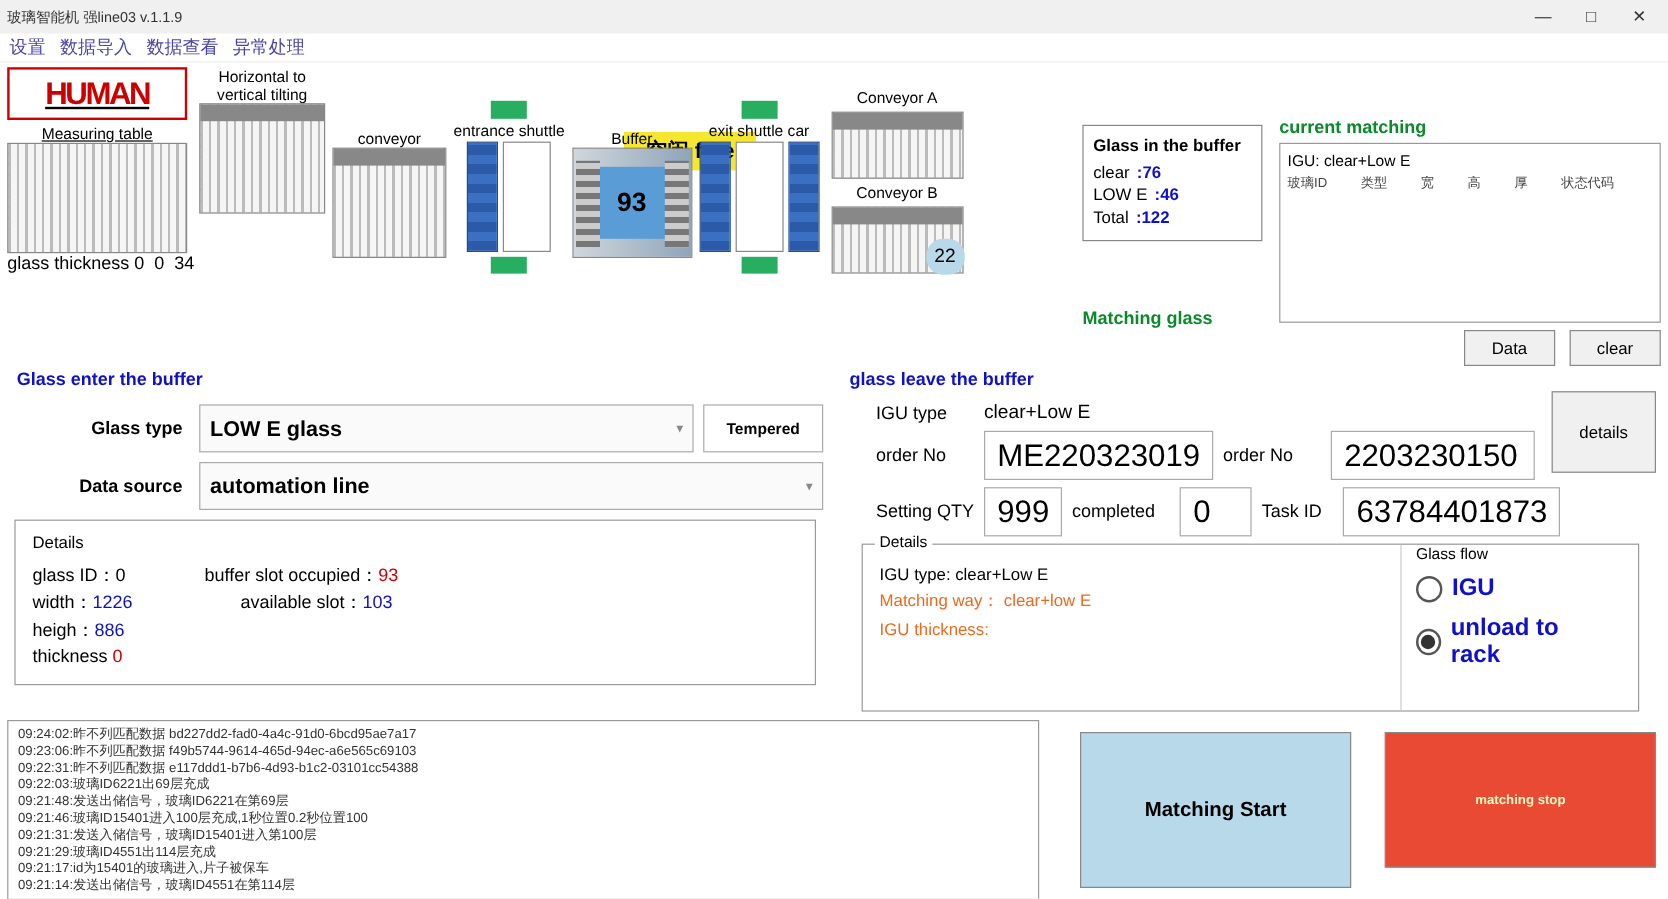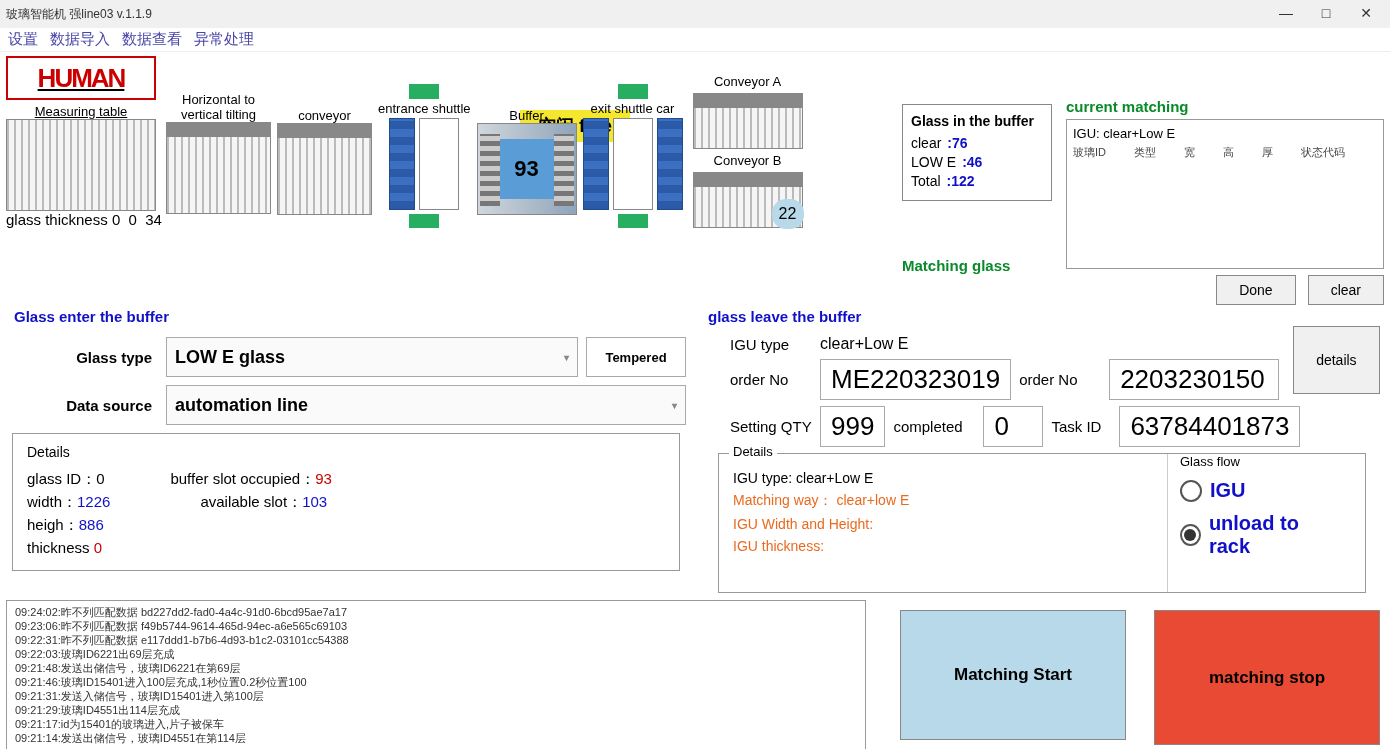--- a/index.html
+++ b/index.html
@@ -55,21 +55,21 @@
 .rp-details { border: 1px solid #999; margin: 6px 18px 6px 18px; padding: 10px 14px; position: relative; height: 140px; }
 .rp-details .or { color: #e96a1f; font-size: 14px; margin: 6px 0; }
 .glass-flow { position: absolute; right: 28px; top: 0px; width: 170px; border-left: 1px solid #ccc; padding-left: 12px; height: 100%; }
 .gf-title { font-size: 13px; margin-bottom: 6px; }
 .radio-row { display: flex; align-items: center; gap: 8px; font-size: 20px; font-weight: bold; color: #1010c8; margin: 10px 0; }
 .radio-row .ring { width: 22px; height: 22px; border: 2px solid #555; border-radius: 50%; display: flex; align-items: center; justify-content: center; }
 .radio-row .dot { width: 12px; height: 12px; background: #333; border-radius: 50%; }
 .log-box { position: absolute; left: 6px; top: 548px; width: 860px; height: 150px; border: 1px solid #999; overflow: hidden; padding: 4px 8px; font-size: 11px; color: #333; line-height: 14px; }
 .action-area { position: absolute; left: 900px; top: 558px; width: 480px; display: flex; gap: 28px; }
 .act-start { flex: 1; background: #b7d9ea; border: 1px solid #888; height: 130px; display: flex; align-items: center; justify-content: center; font-weight: bold; font-size: 17px; }
-.act-stop { flex: 1; background: #e84a33; border: 1px solid #888; height: 135px; display: flex; align-items: center; justify-content: center; font-weight: bold; font-size: 17px; color: #000000; }
+.act-stop { flex: 1; background: #e84a33; border: 1px solid #888; height: 113px; display: flex; align-items: center; justify-content: center; font-weight: bold; font-size: 11px; color: #fef9c3; }
 .bottom-bar { position: absolute; left: 0; bottom: 0; font-size: 15px; padding: 4px 6px; }
 .conv-stack { display: flex; flex-direction: column; gap: 4px; }
 .val22 { position: absolute; right: -2px; bottom: -2px; background: #b7d9ea; width: 32px; height: 30px; display: flex; align-items: center; justify-content: center; font-size: 16px; border-radius: 14px; }
 </style>
 </head>
 <body>
 
 <div class="titlebar">
   <span>玻璃智能机 强line03 v.1.1.9</span>
   <div class="win-controls">
@@ -90,21 +90,21 @@
 
   <div class="status-chip">空闲  free</div>
 
   <div class="top-viz">
     <div style="display:flex;flex-direction:column;text-decoration:underline;">
       <div class="logo">HUMAN</div>
       <div class="station-lbl" style="margin-top:4px">Measuring table</div>
       <div class="conveyor-box" style="width:150px;height:92px;"></div>
     </div>
 
-    <div class="station" style="margin-left:10px;margin-top:36px;">
+    <div class="station" style="margin-left:10px;">
       <div class="station-lbl">Horizontal to</div>
       <div class="station-lbl">vertical tilting</div>
       <div class="conveyor-box small-box">
           <div class="conveyor-top"></div>
         </div>
     </div>
 
     <div class="station" style="margin-left:6px;margin-top:52px;">
       <div class="station-lbl">conveyor</div>
       <div class="conveyor-box mid-box">
@@ -179,21 +179,21 @@
       <div class="cm-head">
         <span>玻璃ID</span>
         <span>类型</span>
         <span>宽</span>
         <span>高</span>
         <span>厚</span>
         <span>状态代码</span>
       </div>
     </div>
     <div class="cm-btns">
-      <button class="btn">Done</button>
+      <button class="btn">Data</button>
       <button class="btn">clear</button>
     </div>
   </div>
 
   <div class="left-panel">
     <div class="section-title">Glass enter the buffer</div>
     <div class="form-row">
       <div class="fl">Glass type</div>
       <div class="dropdown" style="width:390px">
         <span>LOW E glass</span>
@@ -243,21 +243,20 @@
       <span class="rval">999</span>
       <span class="rlbl">completed</span>
       <span class="rval">0</span>
       <span class="rlbl" style="min-width:60px">Task ID</span>
       <span class="rval" style="min-width:170px">63784401873</span>
     </div>
     <div class="rp-details">
       <div style="position:absolute;left:10px;top:-10px;background:#fff;padding:0 4px">Details</div>
       <div style="font-size:14px;margin-top:6px">IGU type: clear+Low E</div>
       <div class="or">Matching way： clear+low E</div>
-      <div class="or">IGU Width and Height:</div>
       <div class="or">IGU thickness:</div>
       <div class="glass-flow">
         <div class="gf-title">Glass flow</div>
         <div class="radio-row">
           <div class="ring"></div>
           <span>IGU</span>
         </div>
         <div class="radio-row">
           <div class="ring">
               <div class="dot"></div>

